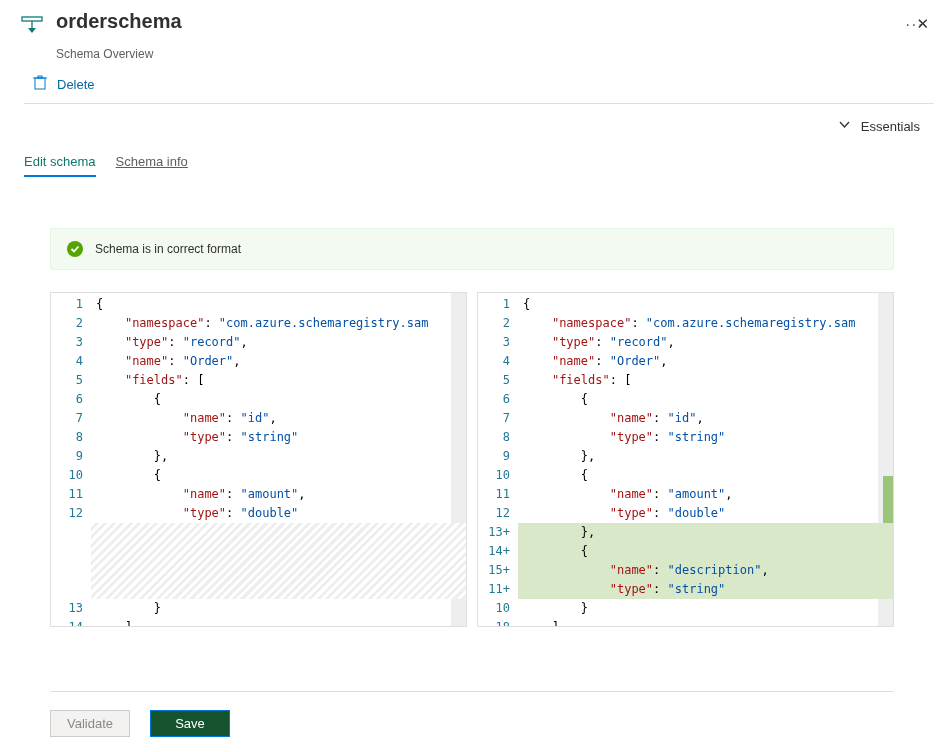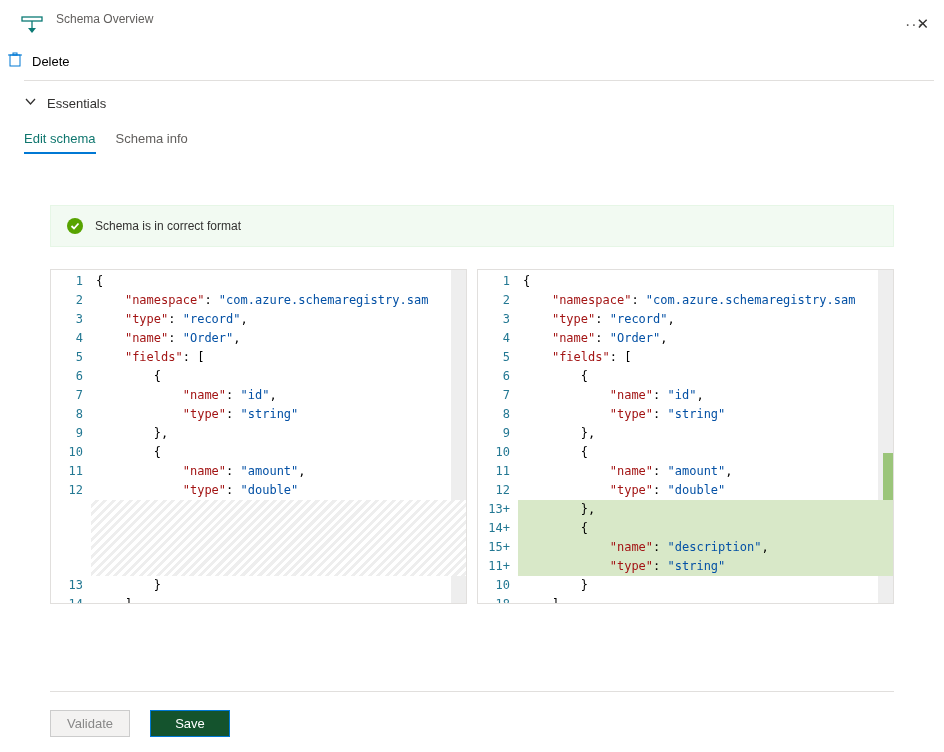--- a/index.html
+++ b/index.html
@@ -27,79 +27,80 @@
     .header-icon svg { width: 24px; height: 24px; }
     .header-text { flex: 1; }
     .title {
       font-size: 20px;
       font-weight: 600;
       color: #323130;
     }
     .subtitle {
       font-size: 12px;
       color: #605e5c;
-      margin-top: 2px;
+      margin-top: 14px;
     }
     .more-btn {
       color: #605e5c;
       font-size: 16px;
       cursor: pointer;
       margin-left: 10px;
       margin-top: 6px;
       letter-spacing: 1px;
     }
     .close-btn {
       position: absolute;
       top: 15px;
       right: 15px;
       font-size: 15px;
       cursor: pointer;
       color: #323130;
     }
     .delete-row {
       display: flex;
       align-items: center;
-      padding: 14px 20px 10px 8px;
-      color: #000000;
+      padding: 14px 20px 10px 33px;
+      color: #0369a1;
       cursor: pointer;
     }
     .delete-row svg {
       width: 14px;
       height: 15px;
       margin-right: 10px;
     }
     .divider {
       height: 1px;
       background: #e1dfdd;
       margin: 0 10px 0 24px;
     }
     .essentials {
       display: flex;
       align-items: center;
       padding: 14px 24px;
       cursor: pointer;
       font-size: 13px;
+      justify-content: flex-end;
     }
     .essentials svg { width: 13px; height: 13px; margin-right: 10px; }
     .tabs {
       display: flex;
       padding: 0 24px;
       border-bottom: 1px solid transparent;
     }
     .tab {
       padding: 6px 0;
       margin-right: 20px;
       cursor: pointer;
       font-size: 13px;
     }
     .tab.active {
       color: #0f766e;
       border-bottom: 2px solid #0078d4;
     }
-    .tab.inactive { color: #605e5c; }
+    .tab.inactive { color: #605e5c; text-decoration: underline; }
     .content-area {
       padding: 50px 50px 20px 50px;
       position: relative;
     }
     .status-bar {
       background: #f2faf2;
       border: 1px solid #e6f6e6;
       padding: 12px 16px;
       display: flex;
       align-items: center;
@@ -227,20 +228,21 @@
 
 <div class="header">
   <div class="header-icon">
     <svg viewBox="0 0 24 24">
         <rect x="2" y="3" width="20" height="4" fill="none" stroke="#0b7a75" stroke-width="1.3"></rect>
         <line x1="12" y1="7" x2="12" y2="14" stroke="#0b7a75" stroke-width="1.3"></line>
         <polygon points="12,19 8,14 16,14" fill="#0b7a75"></polygon>
       </svg>
   </div>
   <div class="header-text">
+    <div class="title">orderschema</div>
     <div class="subtitle">Schema Overview</div>
   </div>
   <div class="more-btn">···</div>
 </div>
 
 <div class="close-btn">✕</div>
 
 <div class="delete-row">
   <span>
     <svg viewBox="0 0 14 15">

